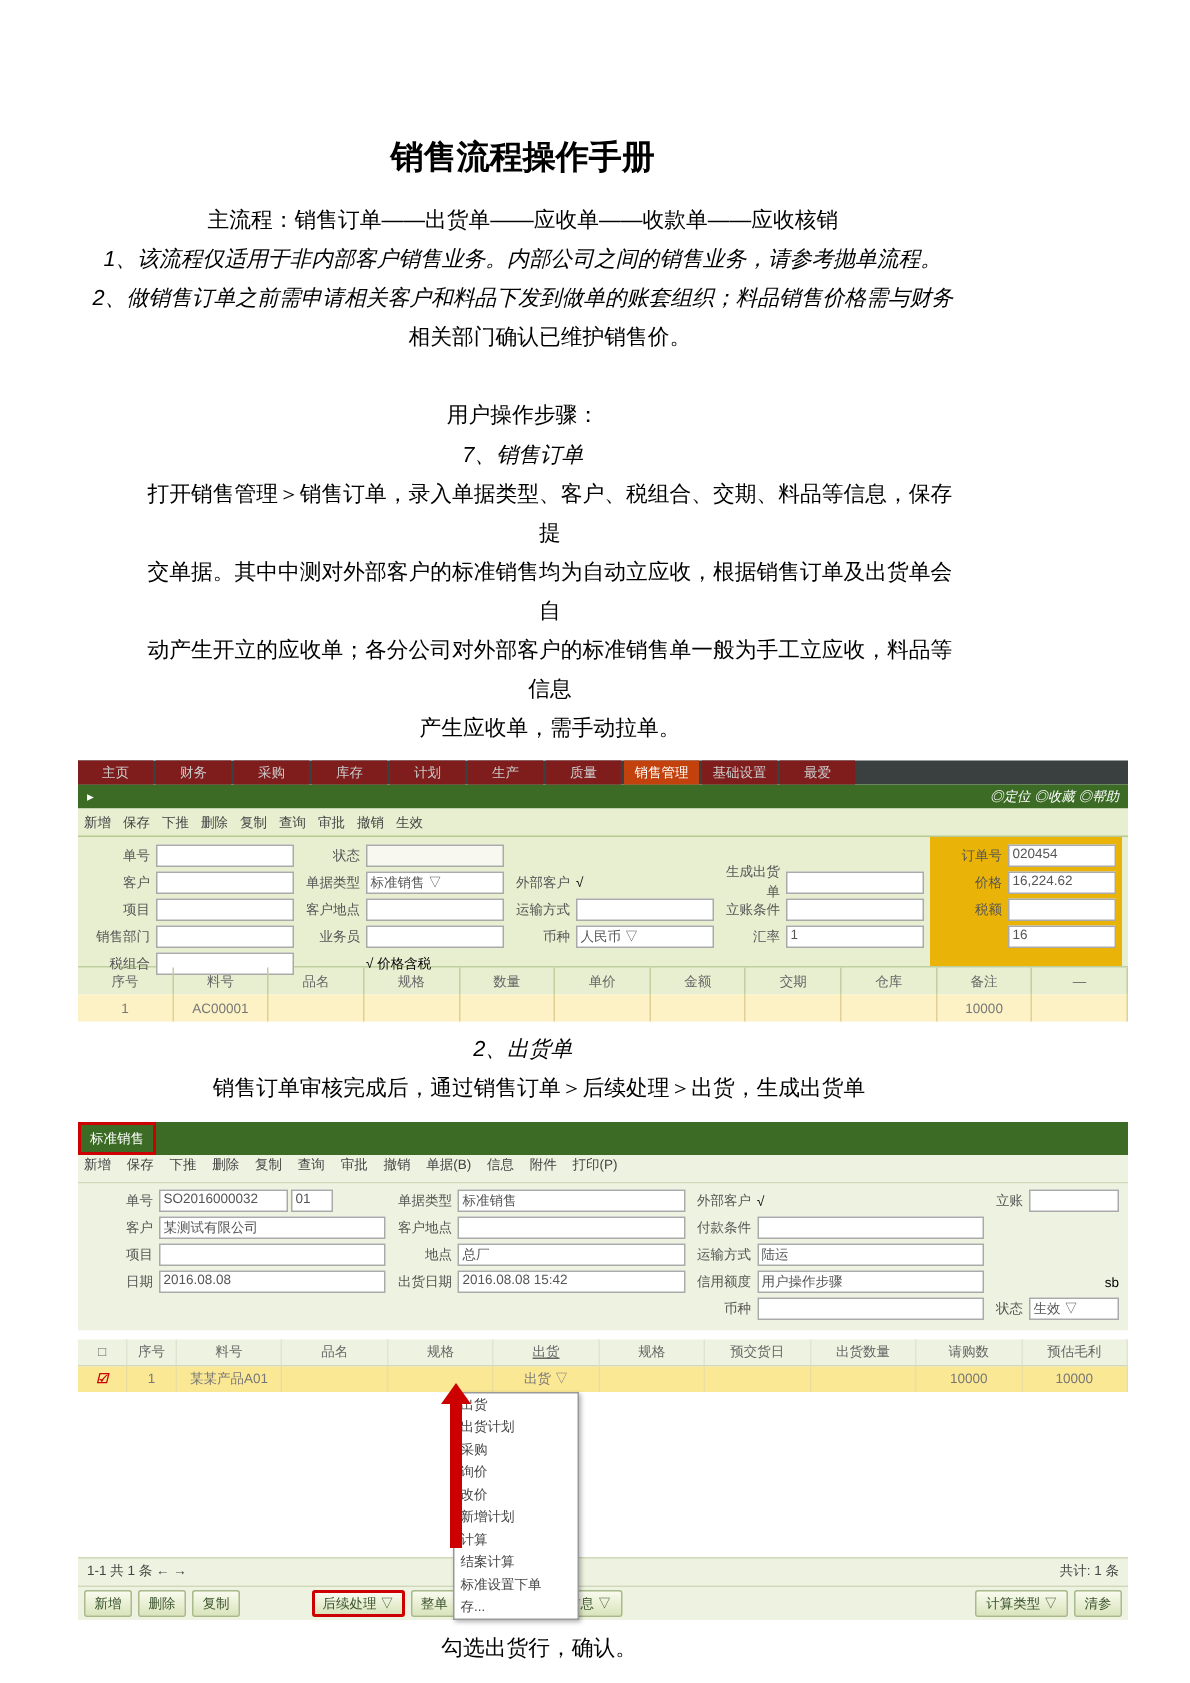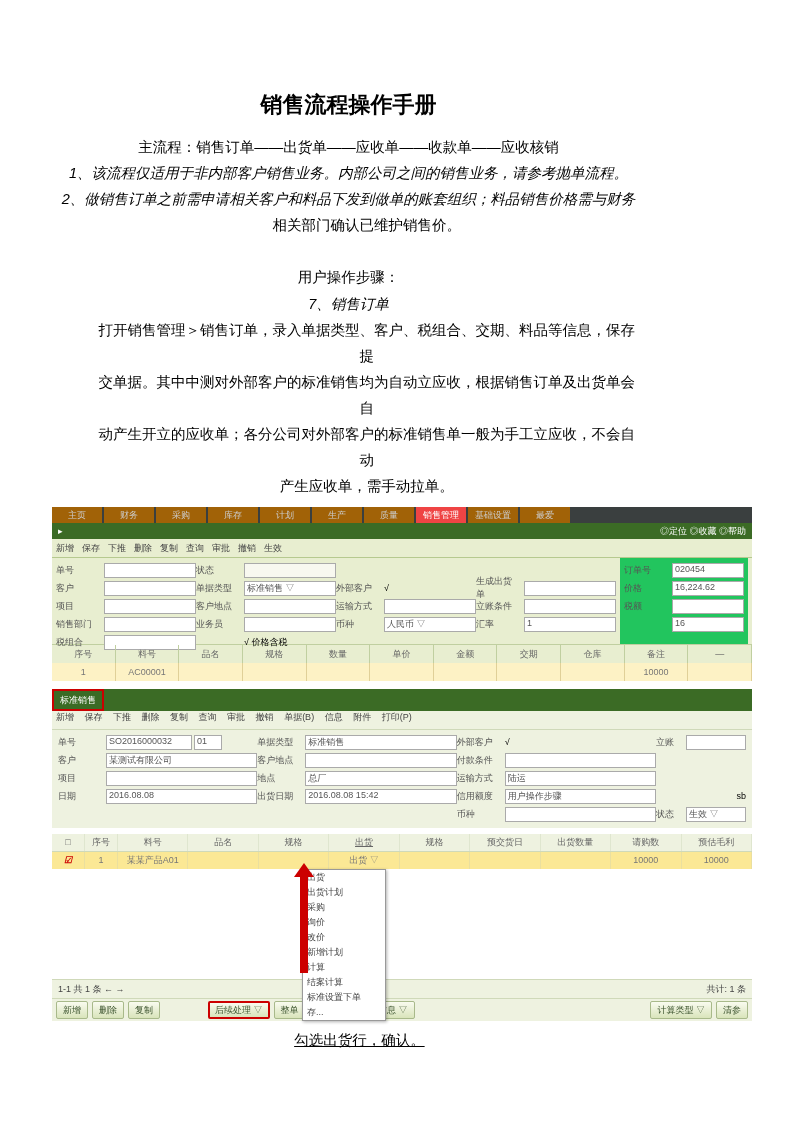--- a/index.html
+++ b/index.html
@@ -6,30 +6,30 @@
   .page { width:697px; height:1122px; margin:0; padding:90px 60px 0 60px; box-sizing:border-box; }
   h1 { text-align:center; font-size:22px; margin:0 0 14px; font-weight:bold; }
   .body-text p { margin:0; font-size:14.5px; line-height:1.8;text-align:center; }
   .indent-line { padding-left:2em; }
   .num-line { padding-left:1.5em; text-indent:-1.5em;font-style:italic; }
   .num-body { padding-left:2.5em; }
 
   
   .shot { width:700px; margin:8px 0 6px -8px; font-size:9px; }
   .shot1 .menubar { background:#3a3f3f; height:16px; display:flex; }
-  .shot1 .menubar span { width:50px; text-align:center; color:#ccc; background:#a16207; margin-right:2px; line-height:16px; }
-  .shot1 .menubar .active { background:#ef4444; color:#fff; }
+  .shot1 .menubar span { width:50px; text-align:center; color:#ccc; background:#7f1d1d; margin-right:2px; line-height:16px; }
+  .shot1 .menubar .active { background:#c2410c; color:#fff; }
   .shot1 .tabbar { background:#3b6b25; height:16px; display:flex; align-items:center; justify-content:space-between; color:#fff; }
   .shot1 .toolbar { background:#e8eed0; height:18px; border-bottom:1px solid #b6c98f; display:flex; align-items:center; color:#444; padding-left:4px; }
   .shot1 .toolbar span { margin-right:8px; }
   .shot1 .form { background:#e8eed0; height:78px; display:flex; padding:4px 4px; }
   .shot1 .col { flex:1; }
-  .shot1 .col.small { flex:0 0 120px; background:#22c55e; margin:-4px 0 -4px 4px; padding:4px; }
+  .shot1 .col.small { flex:0 0 120px; background:#eab308; margin:-4px 0 -4px 4px; padding:4px; }
   .row { display:flex; align-items:center; height:16px; margin-bottom:2px; }
-  .lab { width:44px; color:#555; margin-right:4px; }
+  .lab { width:44px; text-align:right; color:#555; margin-right:4px; }
   .inp { flex:1; height:13px; background:#fff; border:1px solid #aaa; padding:0 2px; overflow:hidden; color:#555;}
   .inp.blank { background:#f8f8f0;}
   .shot1 .gridhdr { background:#e8eed0; height:18px; display:flex; border-top:1px solid #c0cfa0; }
   .shot1 .gridhdr span { border-right:1px solid #c0cfa0; flex:1; text-align:center; color:#666; line-height:18px; }
   .shot1 .gridrow { background:#fdf2c5; height:18px; display:flex; }
   .shot1 .gridrow span { border-right:1px solid #e0d098; flex:1; text-align:center; color:#777; line-height:18px; }
 
   
   .shot2 { width:700px; }
   .shot2 .title { background:#3b6b25; height:18px; display:inline-block; padding:0 6px; color:#fff; line-height:18px; border:2px solid #cc0000;}
@@ -68,40 +68,40 @@
   <div class="body-text">
     <p>主流程：销售订单——出货单——应收单——收款单——应收核销</p>
     <p class="num-line">1、该流程仅适用于非内部客户销售业务。内部公司之间的销售业务，请参考抛单流程。</p>
     <p class="num-line">2、做销售订单之前需申请相关客户和料品下发到做单的账套组织；料品销售价格需与财务</p>
     <p class="num-body">相关部门确认已维护销售价。</p>
     <p>&nbsp;</p>
     <p>用户操作步骤：</p>
     <p class="num-line">7、销售订单</p>
     <p class="num-body">打开销售管理＞销售订单，录入单据类型、客户、税组合、交期、料品等信息，保存提</p>
     <p class="num-body">交单据。其中中测对外部客户的标准销售均为自动立应收，根据销售订单及出货单会自</p>
-    <p class="num-body">动产生开立的应收单；各分公司对外部客户的标准销售单一般为手工立应收，不会自动</p>
+    <p class="num-body">动产生开立的应收单；各分公司对外部客户的标准销售单一般为手工立应收，料品等信息</p>
     <p class="num-body">产生应收单，需手动拉单。</p>
   </div>
 
   <div class="shot shot1">
     <div class="menubar">
       <span>主页</span>
       <span>财务</span>
       <span>采购</span>
       <span>库存</span>
       <span>计划</span>
       <span>生产</span>
       <span>质量</span>
       <span class="active">销售管理</span>
       <span>基础设置</span>
       <span>最爱</span>
     </div>
     <div class="tabbar">
       <span style="padding-left:6px;">▸</span>
-      <span style="padding-right:6px;">◎定位 ◎收藏 ◎帮助</span>
+      <span style="padding-right:6px;font-style:italic;">◎定位 ◎收藏 ◎帮助</span>
     </div>
     <div class="toolbar">
       <span>新增</span>
       <span>保存</span>
       <span>下推</span>
       <span>删除</span>
       <span>复制</span>
       <span>查询</span>
       <span>审批</span>
       <span>撤销</span>
@@ -222,20 +222,24 @@
       <span></span>
       <span></span>
       <span></span>
       <span></span>
       <span></span>
       <span>10000</span>
       <span></span>
     </div>
   </div>
 
+  <div class="body-text">
+    <p class="num-line">2、出货单</p>
+    <p class="indent-line" style="padding-left:1.5em;">销售订单审核完成后，通过销售订单＞后续处理＞出货，生成出货单</p>
+  </div>
 
   <div class="shot shot2">
     <div class="titlebar"><div class="title">标准销售</div></div>
     <div class="toolbar">
       <span>新增</span>
       <span>保存</span>
       <span>下推</span>
       <span>删除</span>
       <span>复制</span>
       <span>查询</span>
@@ -380,15 +384,15 @@
       <div class="btn">整单</div>
       <div class="btn">打开...</div>
       <div class="btn">详细信息 ▽</div>
       <div class="gap"></div>
       <div class="btn">计算类型 ▽</div>
       <div class="btn">清参</div>
     </div>
   </div>
 
   <div class="body-text">
-    <p style="padding-left:1.5em;text-decoration:underline;">勾选出货行，确认。</p>
+    <p style="padding-left:1.5em;">勾选出货行，确认。</p>
   </div>
 </div>
 
 </body></html>

